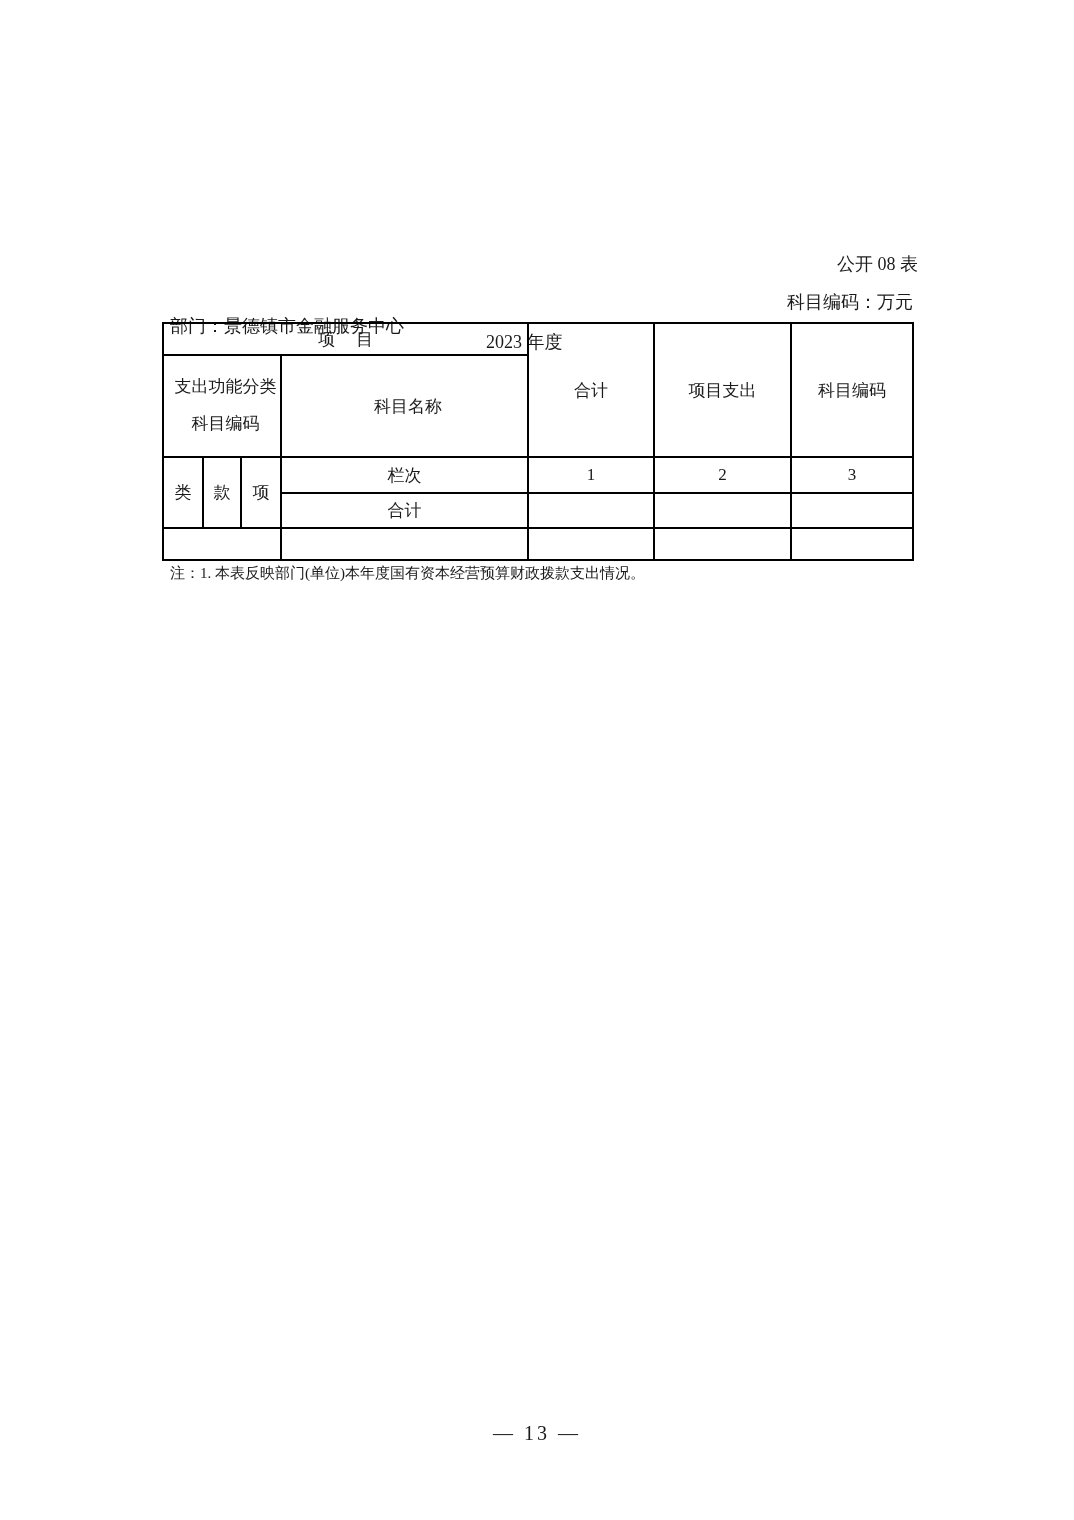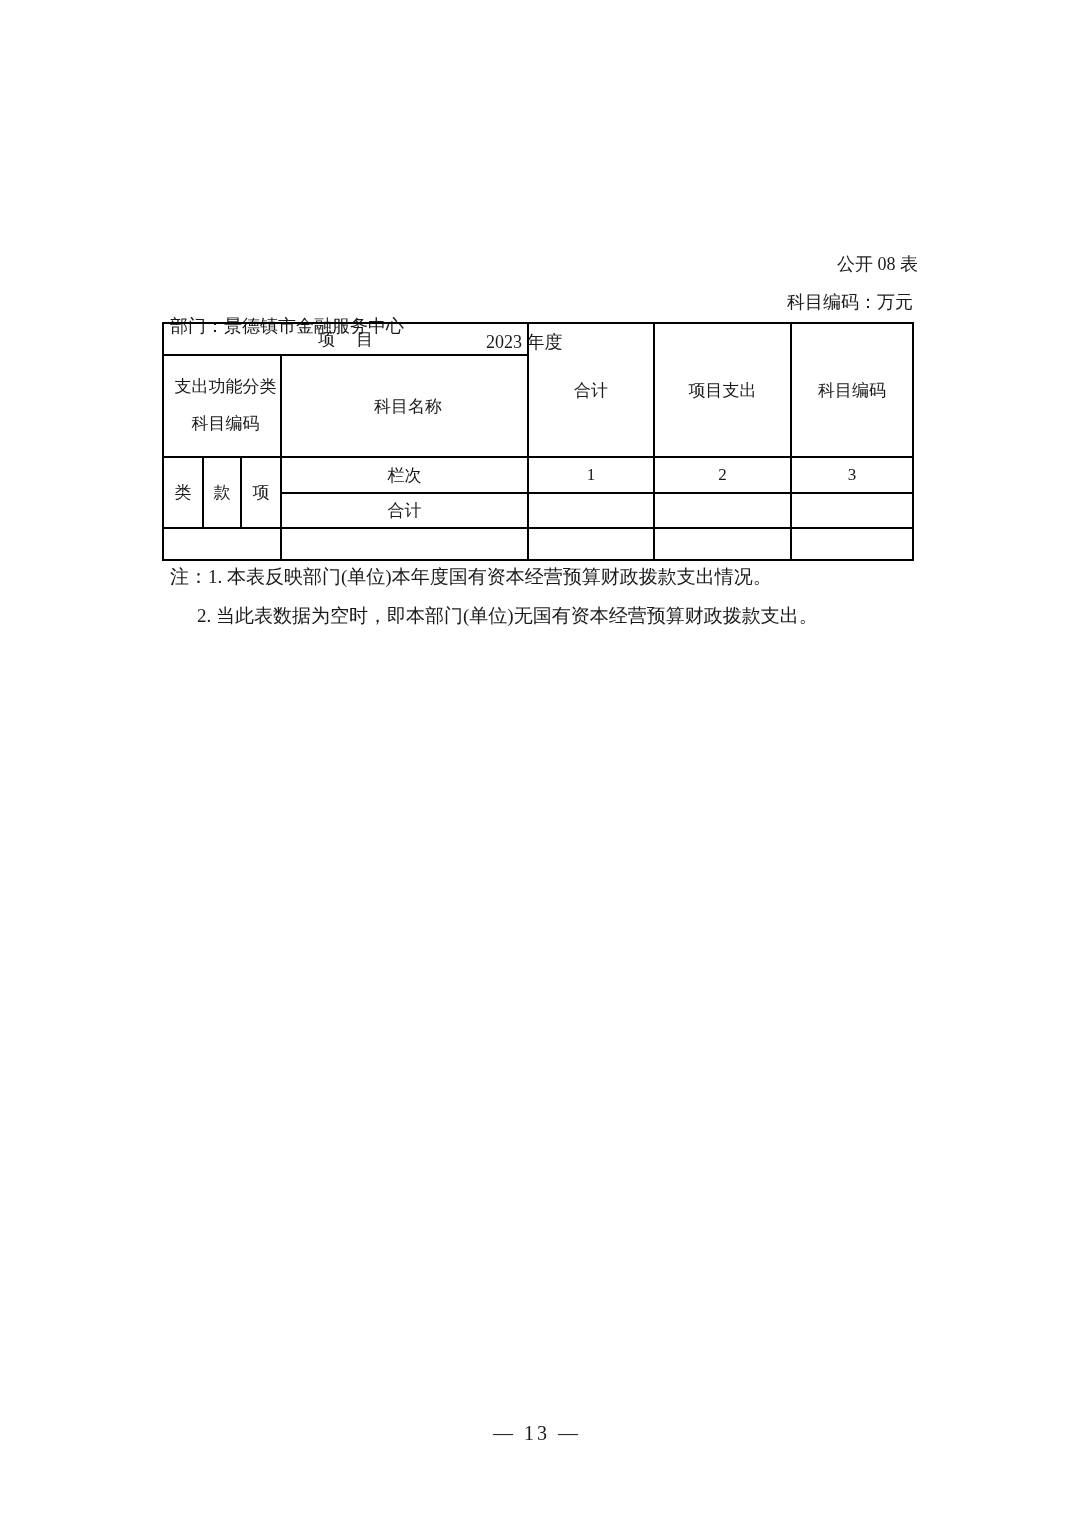--- a/index.html
+++ b/index.html
@@ -87,21 +87,21 @@
   tr.r2 td { height: 100px; padding-left: 7px; }
   tr.r3 td { height: 34px; }
   tr.r4 td { height: 33px; }
   tr.r5 td { height: 30px; }
   td.func-class-cell { line-height: 2.15; }
   td.digit-cell { font-size: 16px; }
   .notes {
     position: absolute;
     left: 170px;
     top: 564px;
-    font-size: 19px;
+    font-size: 15px;
     color: #1a1a1a;
   }
   .note-line1 { white-space: nowrap; }
   .note-line2 { white-space: nowrap; margin-top: 13px; padding-left: 27px; }
   .page-number {
     position: absolute;
     top: 1422px;
     left: 0;
     width: 100%;
     text-align: center;
@@ -170,18 +170,17 @@
         <td></td>
         <td></td>
         <td></td>
         <td></td>
       </tr>
     </tbody>
   </table>
 
   <div class="notes">
     <div class="note-line1">注：1. 本表反映部门(单位)本年度国有资本经营预算财政拨款支出情况。</div>
-    <div class="note-line2">2. 当此表数据为空时，即本部门(单位)无国有资本经营预算财政拨款支出。</div>
   </div>
 
   <div class="page-number">— 13 —</div>
 
 </div>
 
 </body></html>

